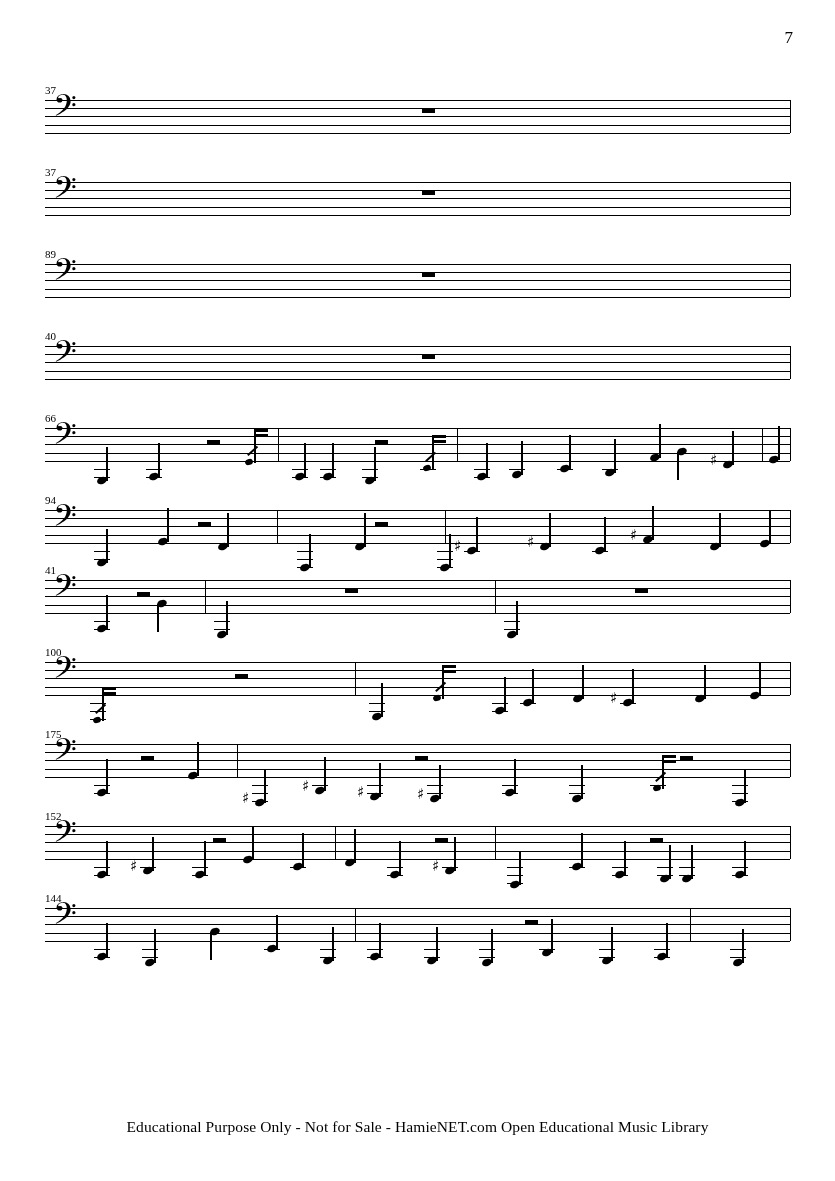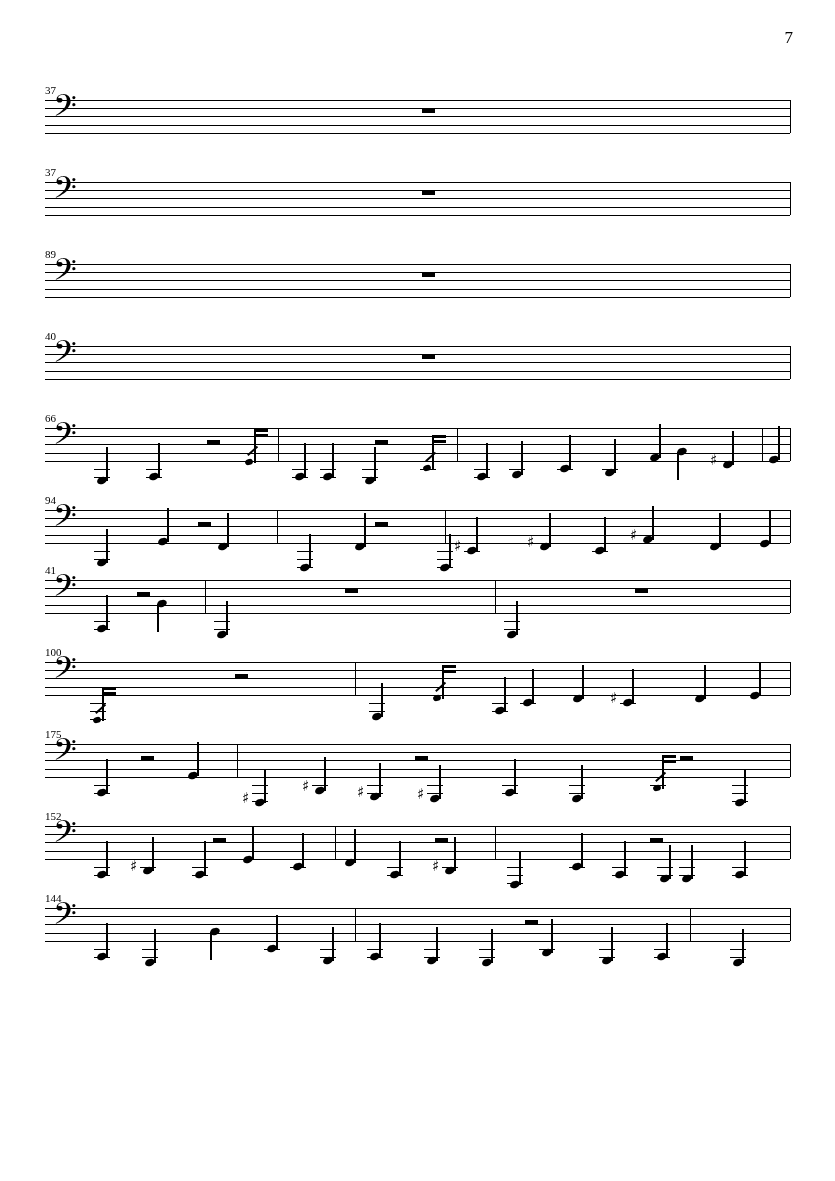--- a/index.html
+++ b/index.html
@@ -723,14 +723,15 @@
         </div>
         <div class="note" style="left: 688px; top: 0px;">
           <div class="ledger" style="top: 41px; left: -3px;"></div>
           <div class="ledger" style="top: 49.2px; left: -3px;"></div>
           <div class="notehead" style="top: 51px; left: 0px;"></div>
           <div class="stem" style="left: 9px; top: 21px; height: 34px;"></div>
         </div>
       </div>
     </div>
 
+  <div class="footer">Educational Purpose Only - Not for Sale - HamieNET.com Open Educational Music Library</div>
 
 </div>
 
 </body></html>

